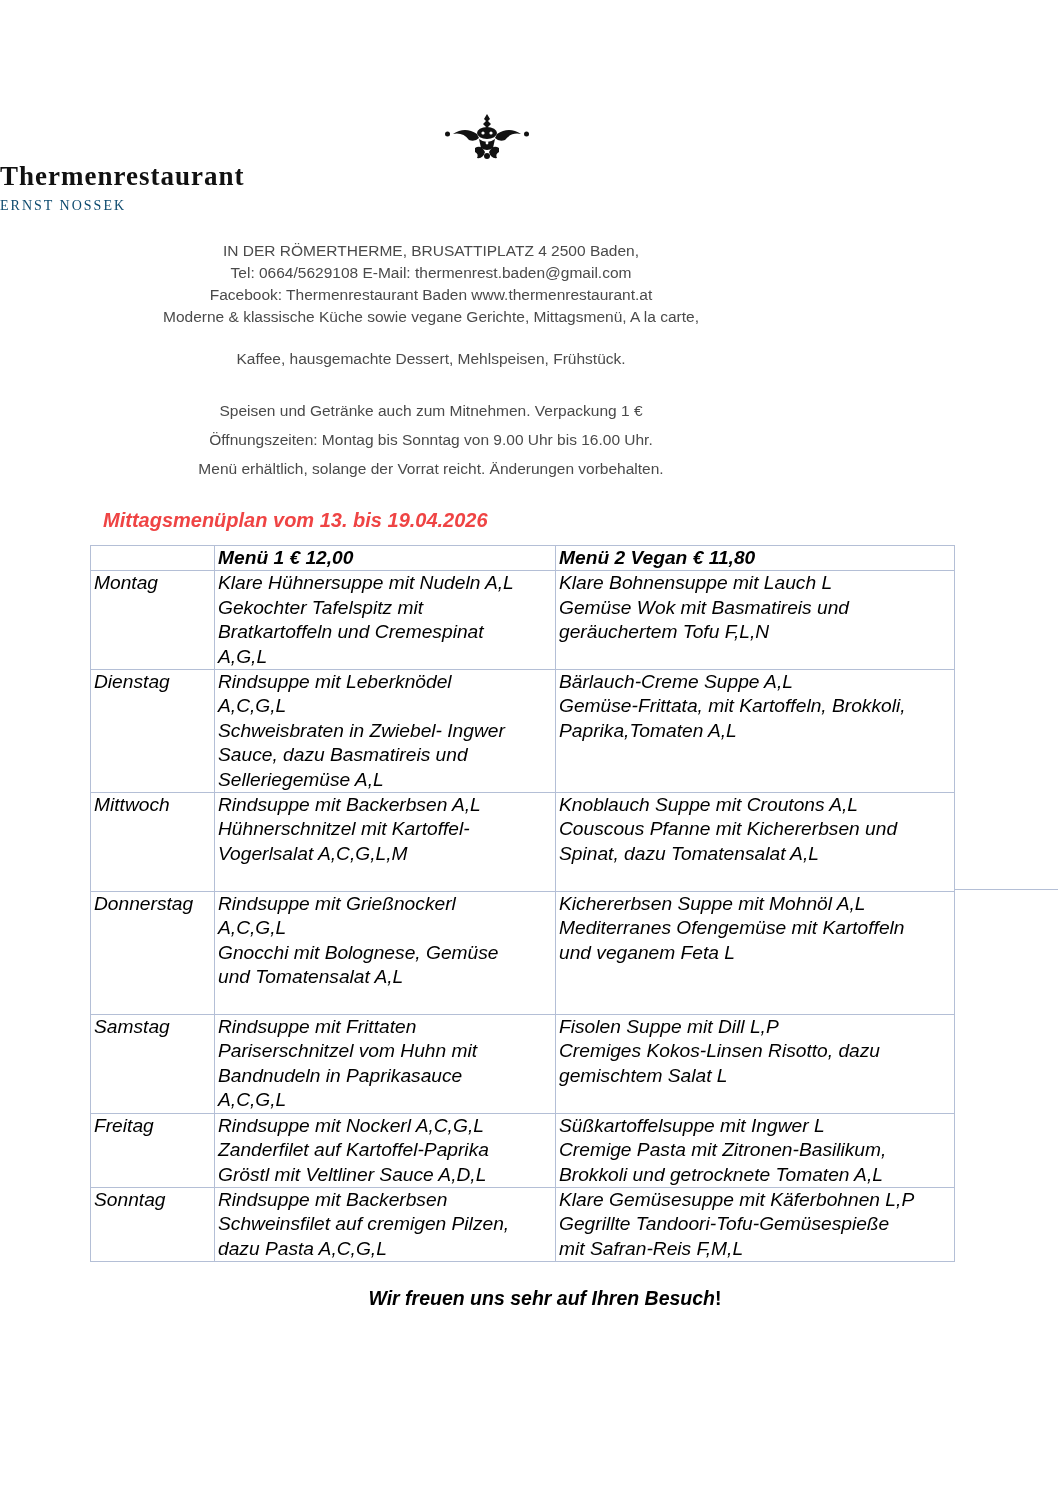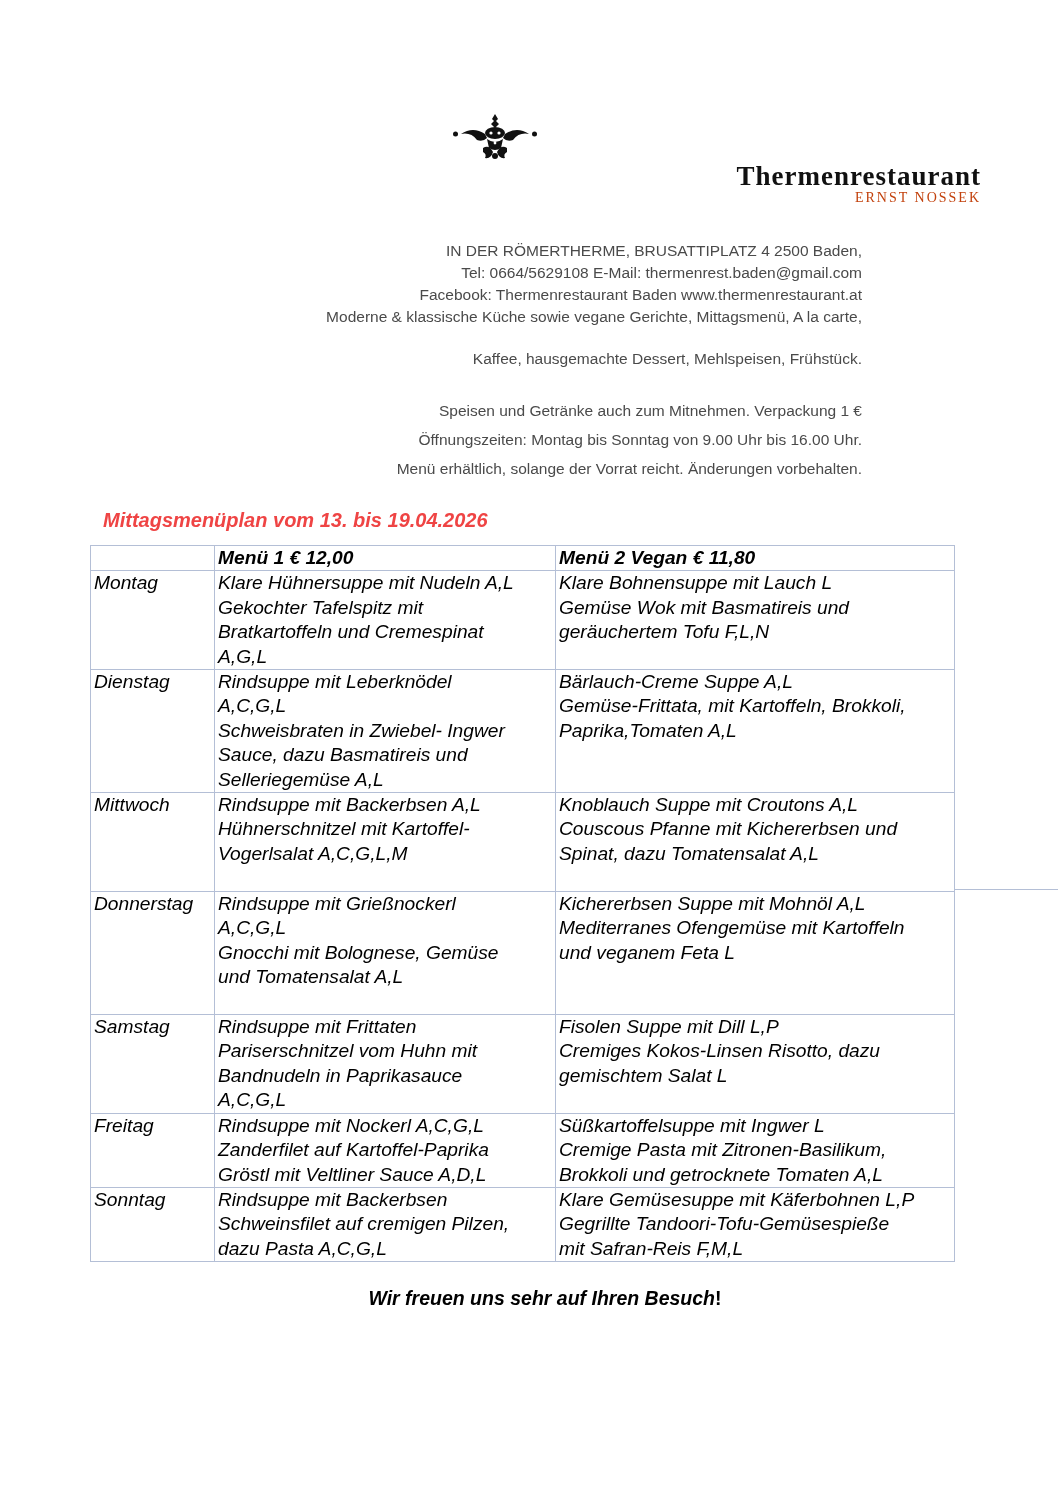--- a/index.html
+++ b/index.html
@@ -1,21 +1,21 @@
 <!DOCTYPE html>
 <html><head>
   <meta charset="utf-8">
   <style>
     html, body { margin: 0; padding: 0; background: #ffffff; }
     body { width: 1058px; height: 1497px; position: relative; overflow: hidden; font-family: "Liberation Sans", sans-serif; color: #000; }
-    .logo { position: absolute; left: 8px; width: 973px; top: 112px; text-align: right; }
+    .logo { position: absolute; left: 0; width: 973px; top: 112px; text-align: left; }
     .ornament { display: block; margin: 0 auto; width: 84px; height: 50px; }
     .brand { font-family: "Liberation Serif", serif; font-size: 27px; font-weight: bold; letter-spacing: 1px; margin-top: 0px; line-height: 28px; color: #111; }
-    .owner { font-family: "Liberation Serif", serif; font-size: 14px; letter-spacing: 2px; line-height: 16px; color: #c2410c; margin-top: 0px; }
-    .info { position: absolute; left: 0; width: 862px; text-align: right; color: #4a4a4a; font-size: 15.5px; }
+    .owner { font-family: "Liberation Serif", serif; font-size: 14px; letter-spacing: 2px; line-height: 16px; color: #0c4a6e; margin-top: 8px; }
+    .info { position: absolute; left: 0; width: 862px; text-align: center; color: #4a4a4a; font-size: 15.5px; }
     .info div { height: 22px; line-height: 22px; }
     .info1 { top: 240px; }
     .info2 { top: 396px; }
     .info2 div { height: 29px; line-height: 29px; }
     .plan-title { position: absolute; left: 103px; top: 509px; font-size: 20px; font-weight: bold; font-style: italic; color: #ef4444; }
     table.menu { position: absolute; left: 90px; top: 545px; border-collapse: collapse; font-style: italic; font-size: 19.2px; line-height: 24.4px; }
     table.menu td { border: 1px solid #b4bfd6; vertical-align: top; padding: 0 0 0 3px; }
     .c0 { width: 120px; }
     .c1 { width: 337px; }
     .c2 { width: 395px; }

